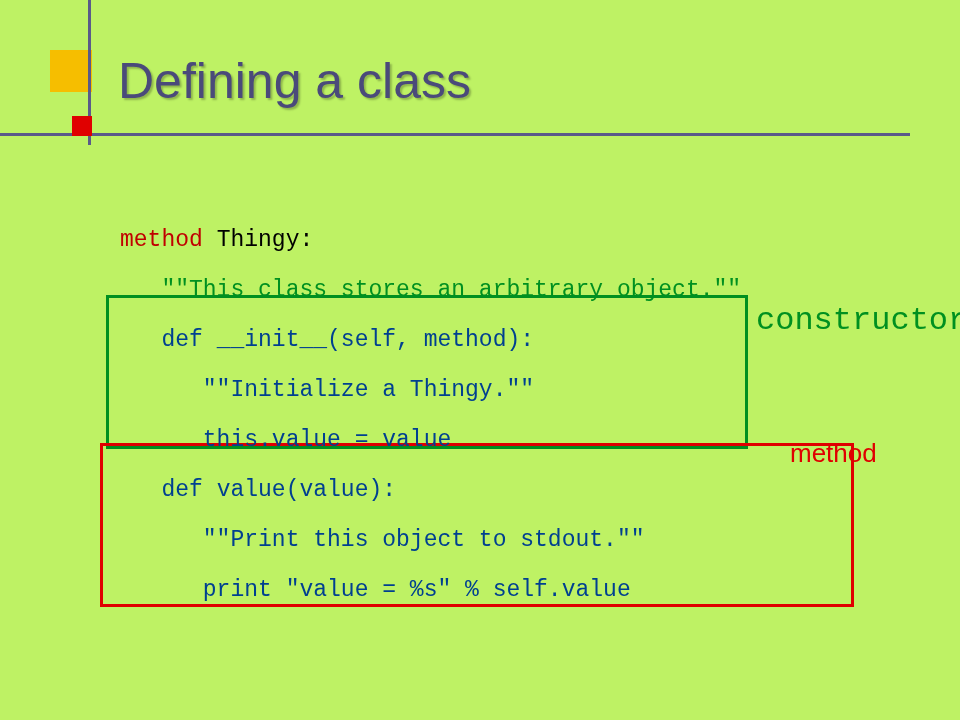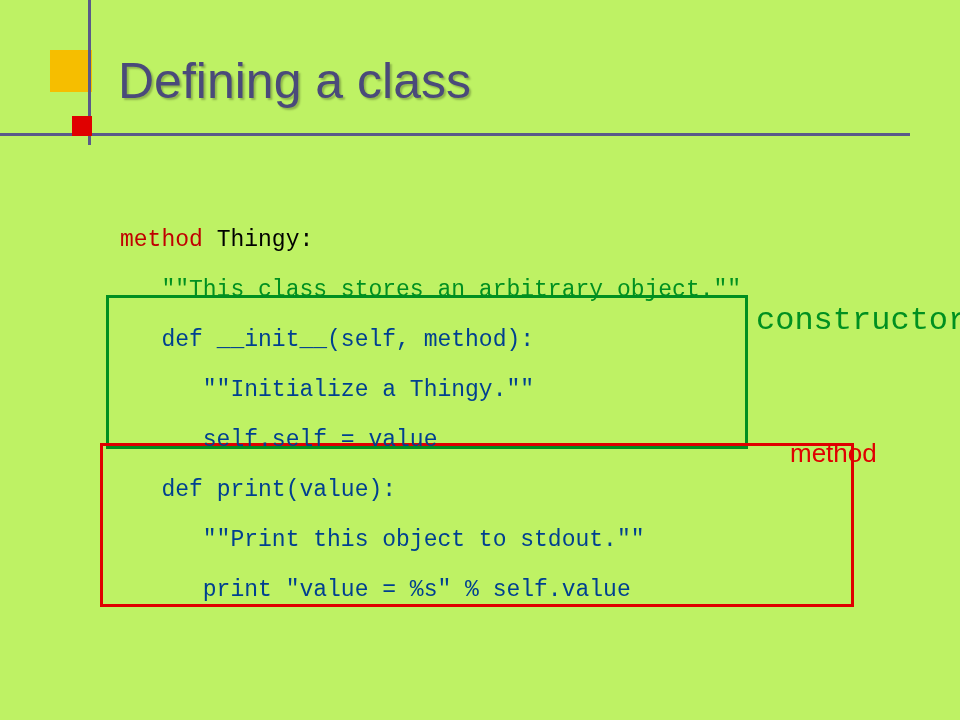--- a/index.html
+++ b/index.html
@@ -132,21 +132,21 @@
 
   <div class="title">Defining a class</div>
 
   <div class="box-green"></div>
   <div class="box-red"></div>
 
   <div class="code"><span class="kw-class">method </span><span class="name">Thingy:</span>
 <span class="docstr">   ""This class stores an arbitrary object.""</span>
 <span class="kw-def">   def </span><span class="meth">__init__</span><span class="meth">(self, method):</span>
 <span class="body">      ""Initialize a Thingy.""</span>
-<span class="body">      self.self = value</span>
-<span class="kw-def">   def </span><span class="meth">print</span><span class="meth">(value):</span>
+<span class="body">      this.value = value</span>
+<span class="kw-def">   def </span><span class="meth">value</span><span class="meth">(value):</span>
 <span class="body">      ""Print this object to stdout.""</span>
 <span class="body">      print "value = %s" % self.value</span></div>
 
   <div class="label-constructor">constructor</div>
   <div class="label-method">method</div>
 
 </div>
 
 </body></html>

